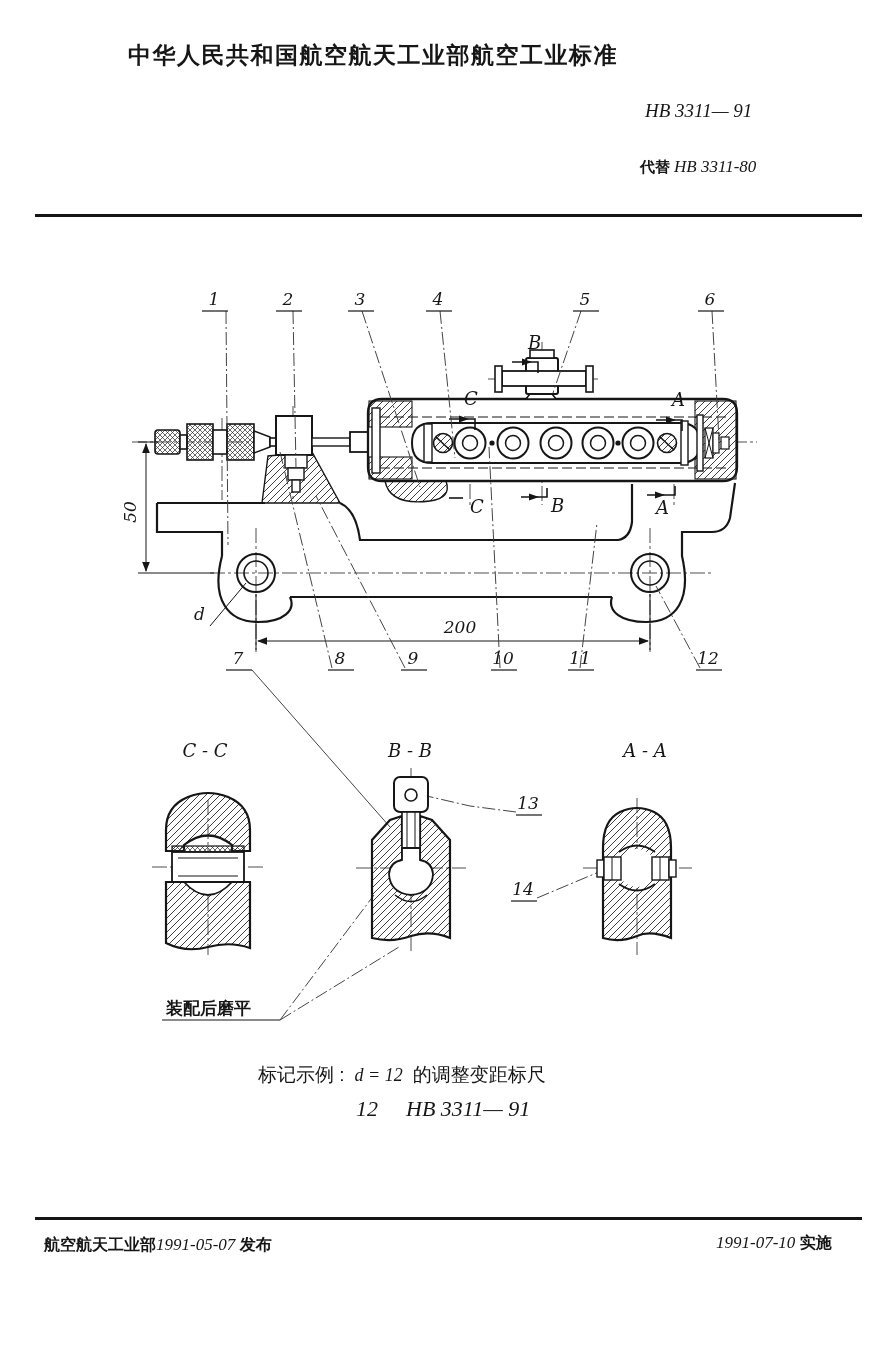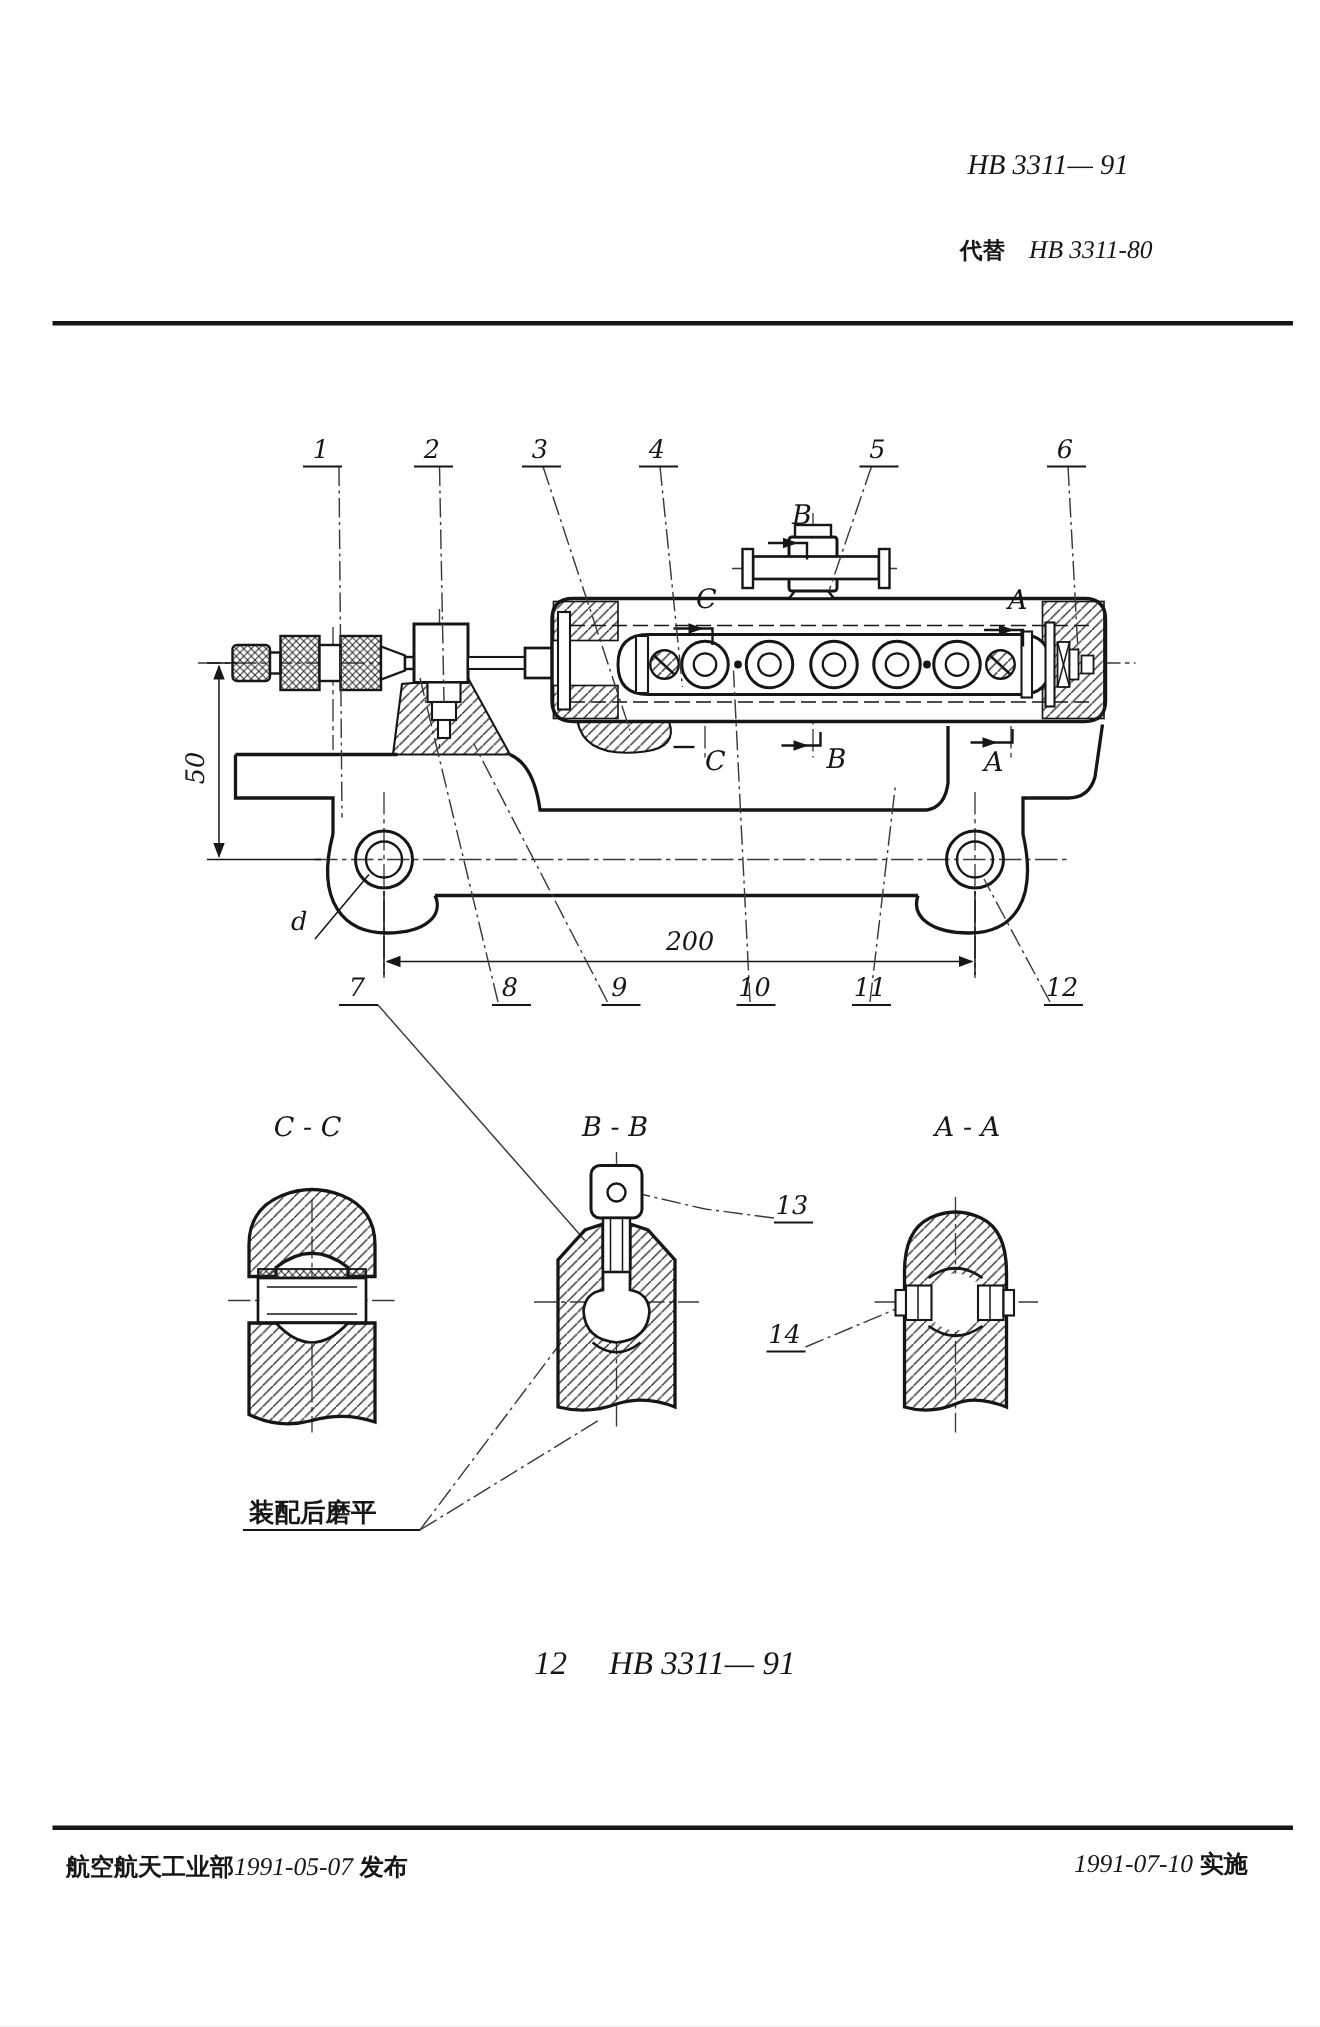--- a/index.html
+++ b/index.html
@@ -4,21 +4,21 @@
 <style>
   html,body{margin:0;padding:0;background:#e8e8e8;}
   #page{position:relative;width:880px;height:1351px;background:#ffffff;overflow:hidden;
         font-family:"Liberation Sans","DejaVu Sans",sans-serif;color:#161616;}
   .abs{position:absolute;}
   #hdr{left:128px;top:40px;font-size:23px;font-weight:bold;letter-spacing:1.5px;white-space:nowrap;}
   #ttl{left:248px;top:110px;font-size:29px;font-weight:500;letter-spacing:14px;white-space:nowrap;}
   .hw{font-family:Liberation Serif, serif;font-style:italic;}
   #stdno{left:645px;top:100px;font-size:19px;white-space:nowrap;}
   #superс{left:640px;top:157px;font-size:15px;font-weight:bold;white-space:nowrap;}
-  #superс .hw{font-size:17px;font-weight:normal;margin-left:16px;}
+  #superс .hw{font-size:17px;font-weight:normal;margin-left:4px;}
   .rule{position:absolute;left:35px;width:827px;height:3px;background:#161616;}
   #rule-top{top:214px;}
   #rule-bottom{top:1217px;}
   #example{left:258px;top:1062px;font-size:19px;white-space:nowrap;}
   #example .hw{font-size:18px;padding:0 10px;}
   #example2{left:356px;top:1096px;font-size:22px;white-space:nowrap;}
   #example2 .gap{display:inline-block;width:28px;}
   #foot-left{left:44px;top:1235px;font-size:16px;font-weight:bold;white-space:nowrap;}
   #foot-left .hw{font-weight:normal;font-size:17px;text-align:center;}
   #foot-right{left:716px;top:1233px;width:164px;font-size:16px;font-weight:bold;white-space:nowrap;overflow:hidden;}
@@ -26,20 +26,21 @@
   svg text{fill:#161616;}
   .tx{font-family:"DejaVu Serif","Liberation Serif",serif;font-style:italic;font-size:17px;}
   .txs{font-family:"DejaVu Serif","Liberation Serif",serif;font-style:italic;font-size:18px;}
   .cn{font-family:"DejaVu Sans","Liberation Sans",sans-serif;font-weight:bold;font-size:17px;font-style:normal;}
 </style>
 </head>
 <body>
 
 <div id="page">
 
+  <div class="abs" id="hdr">中华人民共和国航空航天工业部航空工业标准</div>
   <div class="abs hw" id="stdno">HB 3311— 91</div>
   <div class="abs" id="superс"><span>代替</span><span class="hw">HB 3311-80</span></div>
   <div class="rule" id="rule-top"></div>
 
   <svg class="abs" style="left:0;top:0" width="880" height="1351" viewBox="0 0 880 1351">
     <defs>
       <pattern id="h" patternUnits="userSpaceOnUse" width="7" height="7">
         <path d="M-1,8 L8,-1" stroke="#2a2a2a" stroke-width="0.9" fill="none"></path>
       </pattern>
       <pattern id="k" patternUnits="userSpaceOnUse" width="5" height="5">
@@ -286,19 +287,20 @@
         <rect x="669" y="860" width="7" height="17" stroke-width="1.4"></rect>
       </g>
     </g>
 
     <g>
       <text class="cn" x="166" y="1014">装配后磨平</text>
       <line x1="162" y1="1020" x2="280" y2="1020" stroke="#161616" stroke-width="1.2"></line>
     </g>
   </svg>
 
+  <div class="abs" id="example"><span>标记示例 :</span><span class="hw">d = 12</span><span>的调整变距标尺</span></div>
   <div class="abs hw" id="example2"><span>12</span><span class="gap"></span><span>HB 3311— 91</span></div>
 
   <div class="rule" id="rule-bottom"></div>
   <div class="abs" id="foot-left"><span>航空航天工业部</span><span class="hw">1991-05-07</span>&nbsp;<span>发布</span></div>
   <div class="abs" id="foot-right"><span class="hw">1991-07-10</span>&nbsp;<span>实施</span></div>
 
 </div>
 
 </body></html>

